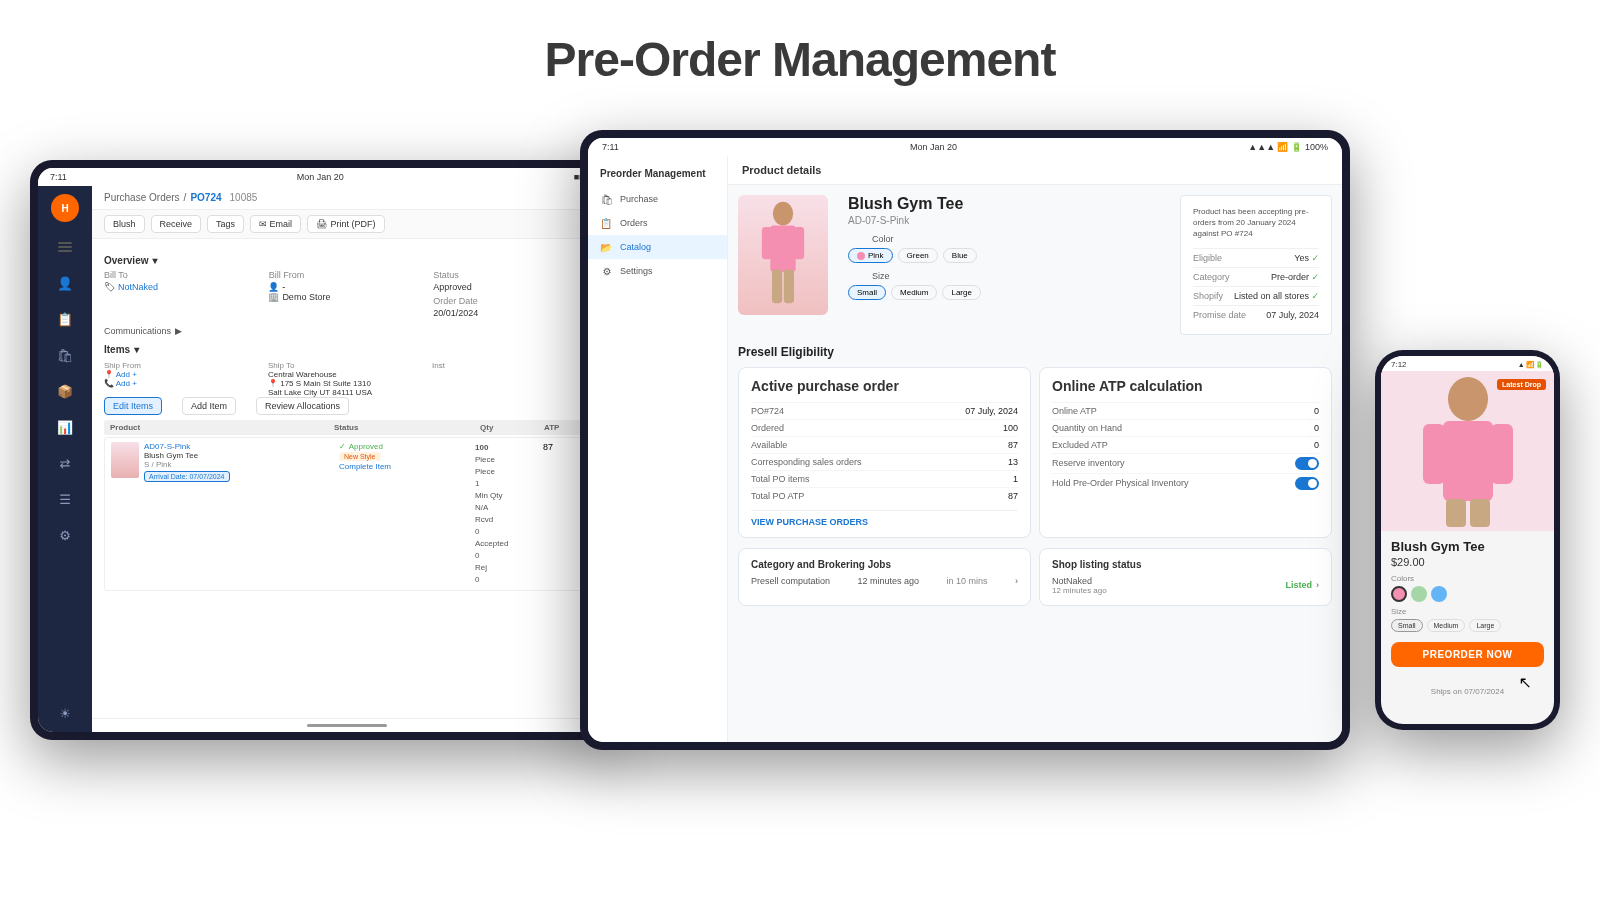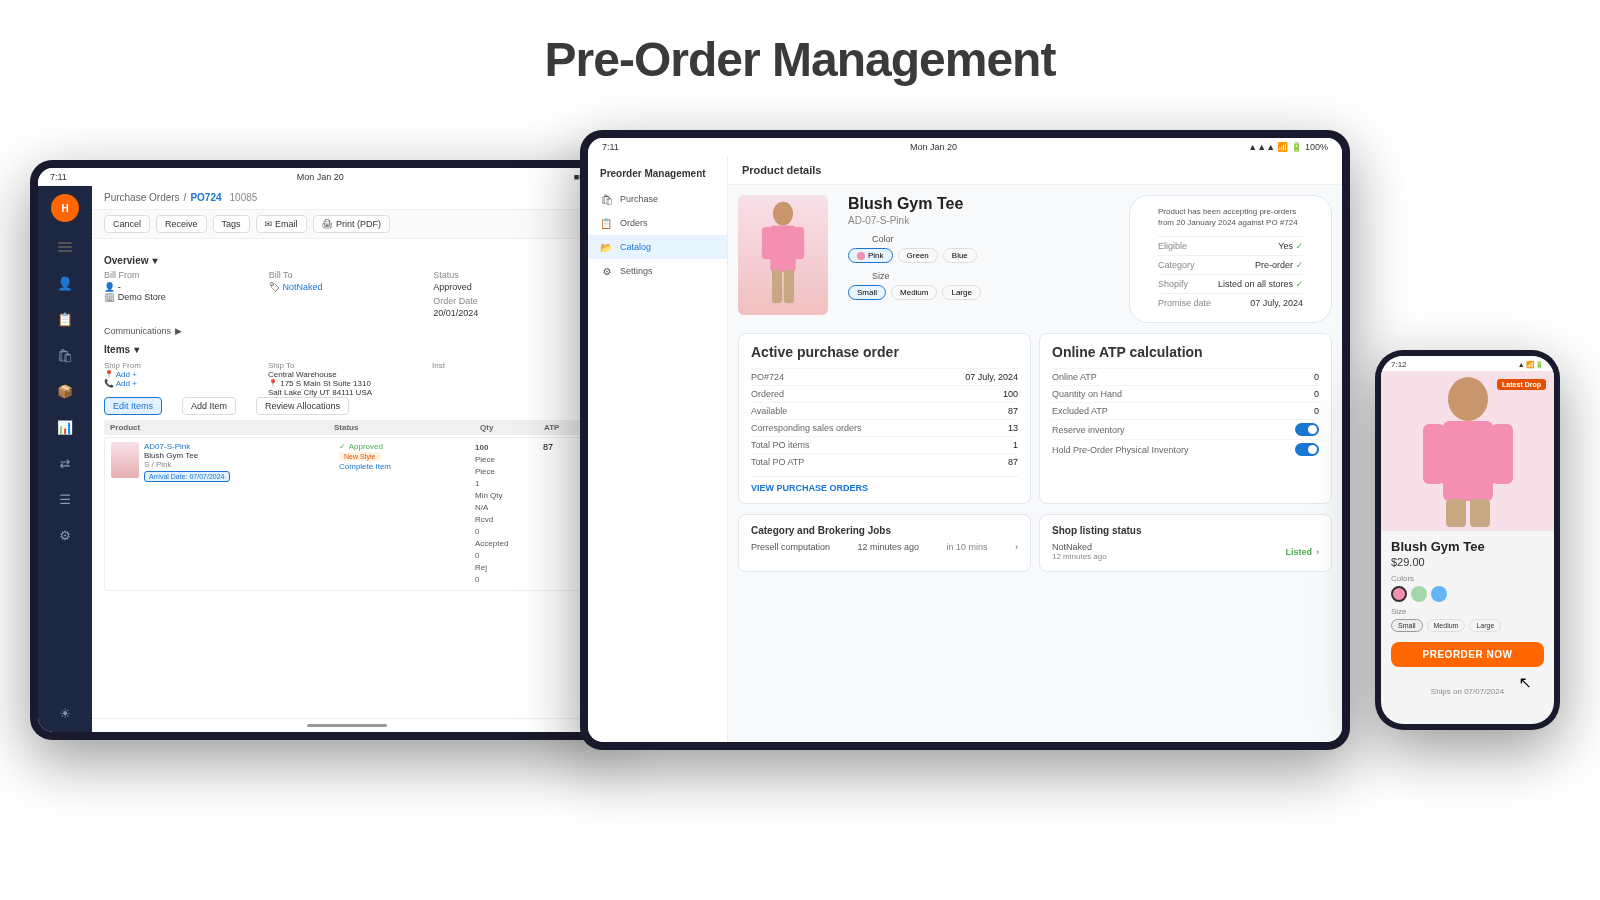--- a/index.html
+++ b/index.html
@@ -425,24 +425,24 @@
       border-radius: 12px;
       border: 1px solid #ddd;
       font-size: 8px;
       cursor: pointer;
     }
     .size-chip.active { border-color: #1976d2; background: #e8f4ff; }
 
     .preorder-info-card {
       background: #fff;
       border: 1px solid #e0e7ef;
-      border-radius: 19px;
-      padding: 10px 28px;
-      font-size: 9px;
-      width: 203px;
+      border-radius: 4px;
+      padding: 10px 12px;
+      font-size: 9px;
+      width: 152px;
       flex-shrink: 0;
     }
     .info-card-note {
       color: #555;
       font-size: 8px;
       margin-bottom: 8px;
       line-height: 1.4;
     }
     .info-card-row {
       display: flex;
@@ -743,41 +743,41 @@
           <div class="po-header">
             <div class="po-breadcrumb">
               <span>Purchase Orders</span>
               <span>/</span>
               <span class="current">PO724</span>
             </div>
             <span class="po-id">10085</span>
           </div>
 
           <div class="po-toolbar">
-            <button class="po-btn">Cancel</button>
+            <button class="po-btn">Blush</button>
             <button class="po-btn">Receive</button>
             <button class="po-btn">Tags</button>
             <button class="po-btn">✉ <span>Email</span></button>
             <button class="po-btn">🖨 <span>Print (PDF)</span></button>
           </div>
 
           <div class="po-content">
 
             <div class="section-header">
               <span>Overview</span> ▾
             </div>
             <div class="overview-grid">
               <div class="overview-col">
+                <label>Bill To</label>
+                <div>🏷 <span class="val">NotNaked</span></div>
+              </div>
+              <div class="overview-col">
                 <label>Bill From</label>
                 <div>👤 -</div>
                 <div>🏢 <span class="val black">Demo Store</span></div>
-              </div>
-              <div class="overview-col">
-                <label>Bill To</label>
-                <div>🏷 <span class="val">NotNaked</span></div>
               </div>
               <div class="overview-col">
                 <label>Status</label>
                 <div><span class="val black">Approved</span></div>
                 <label style="margin-top:4px">Order Date</label>
                 <div><span class="val black">20/01/2024</span></div>
               </div>
             </div>
 
             <div class="communications-row">
@@ -970,20 +970,21 @@
                 </span>
               </div>
               <div class="info-card-row">
                 <label>Promise date</label>
                 <span class="info-card-val">07 July, 2024</span>
               </div>
             </div>
           </div>
 
           <div class="presell-section">
+            <div class="presell-title">Presell Eligibility</div>
             <div class="presell-grid">
 
               <div class="presell-card">
                 <div class="presell-card-title">Active purchase order</div>
                 <div class="presell-row">
                   <label>PO#724</label>
                   <span class="val">07 July, 2024</span>
                 </div>
                 <div class="presell-row">
                   <label>Ordered</label>

